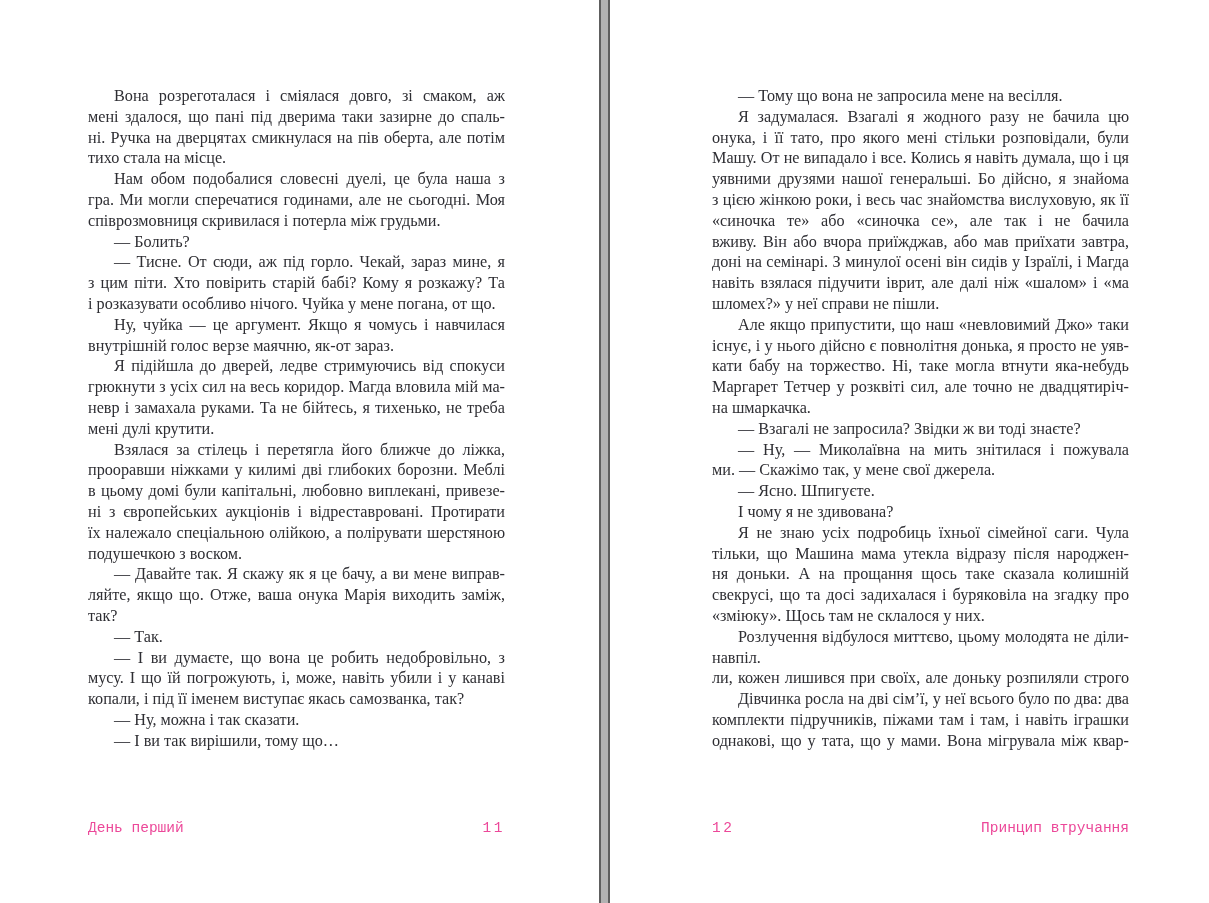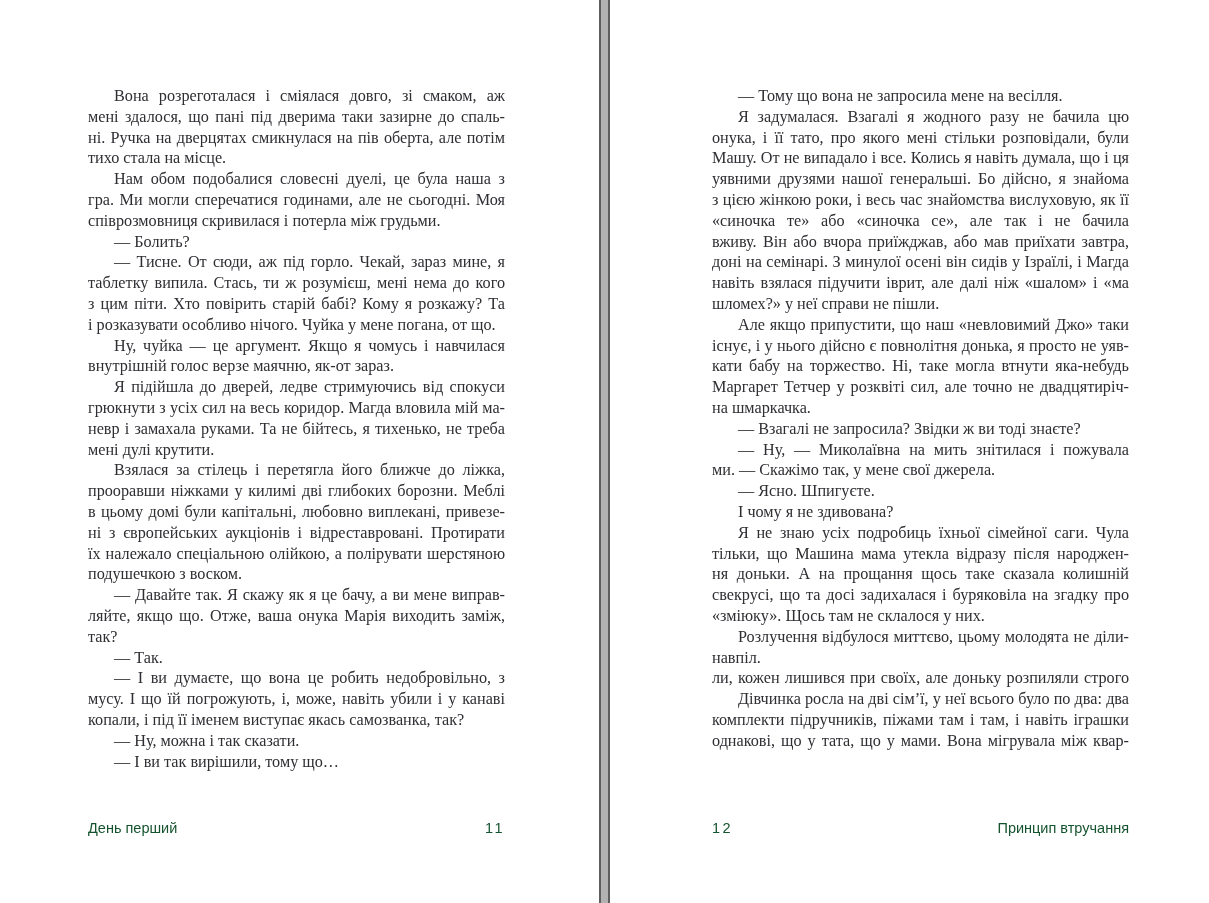--- a/index.html
+++ b/index.html
@@ -48,44 +48,43 @@
   .line.just { text-align-last: justify; }
   .line.first { text-indent: 26px; }
   .footer {
     position: absolute;
     top: 734px;
     left: 0;
     width: 100%;
     display: flex;
     justify-content: space-between;
     align-items: baseline;
-    font-family: Liberation Sans, sans-serif;
+    font-family: Liberation Mono, monospace;
     font-size: 14.5px;
-    color: #14532d;
+    color: #ec4899;
     text-align: right;
   }
   .footer .pagenum { letter-spacing: 2.5px; }
 </style>
 </head>
 <body>
 
 <div class="spread">
 
   <div class="page page-left">
     <div class="body-text" id="left-body">
         <div class="line first just">Вона розреготалася і сміялася довго, зі смаком, аж</div>
         <div class="line just">мені здалося, що пані під дверима таки зазирне до спаль-</div>
         <div class="line just">ні. Ручка на дверцятах смикнулася на пів оберта, але потім</div>
         <div class="line">тихо стала на місце.</div>
         <div class="line first just">Нам обом подобалися словесні дуелі, це була наша з нею</div>
         <div class="line just">гра. Ми могли сперечатися годинами, але не сьогодні. Моя</div>
         <div class="line">співрозмовниця скривилася і потерла між грудьми.</div>
         <div class="line first">— Болить?</div>
         <div class="line first just">— Тисне. От сюди, аж під горло. Чекай, зараз мине, я</div>
-        <div class="line just">таблетку випила. Стась, ти ж розумієш, мені нема до кого</div>
         <div class="line just">з цим піти. Хто повірить старій бабі? Кому я розкажу? Та</div>
         <div class="line">і розказувати особливо нічого. Чуйка у мене погана, от що.</div>
         <div class="line first just">Ну, чуйка — це аргумент. Якщо я чомусь і навчилася</div>
         <div class="line">внутрішній голос верзе маячню, як-от зараз.</div>
         <div class="line first just">Я підійшла до дверей, ледве стримуючись від спокуси</div>
         <div class="line just">грюкнути з усіх сил на весь коридор. Магда вловила мій ма-</div>
         <div class="line just">невр і замахала руками. Та не бійтесь, я тихенько, не треба</div>
         <div class="line">мені дулі крутити.</div>
         <div class="line first just">Взялася за стілець і перетягла його ближче до ліжка,</div>
         <div class="line just">прооравши ніжками у килимі дві глибоких борозни. Меблі</div>

